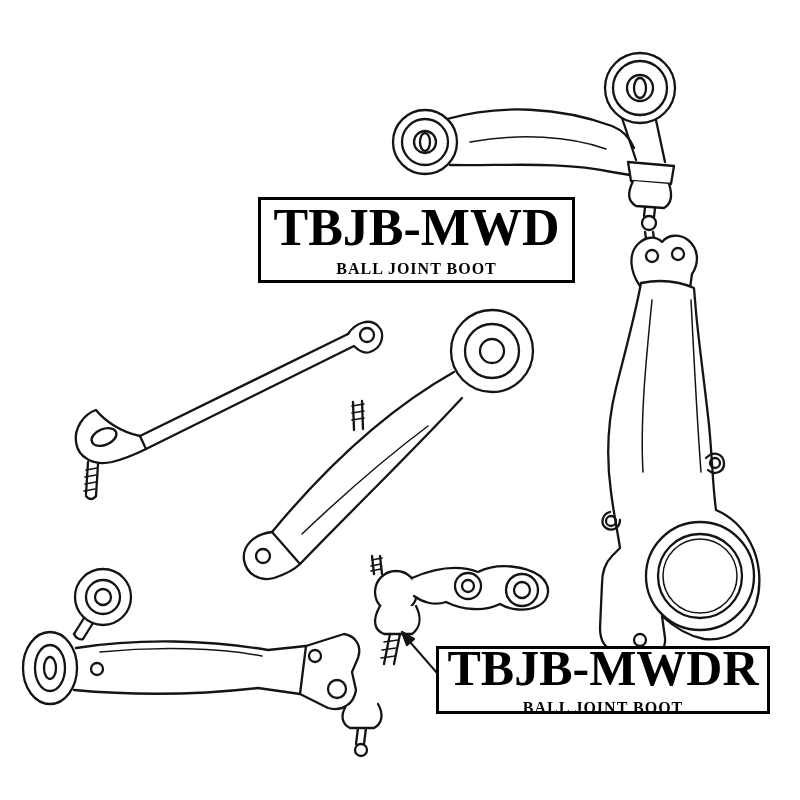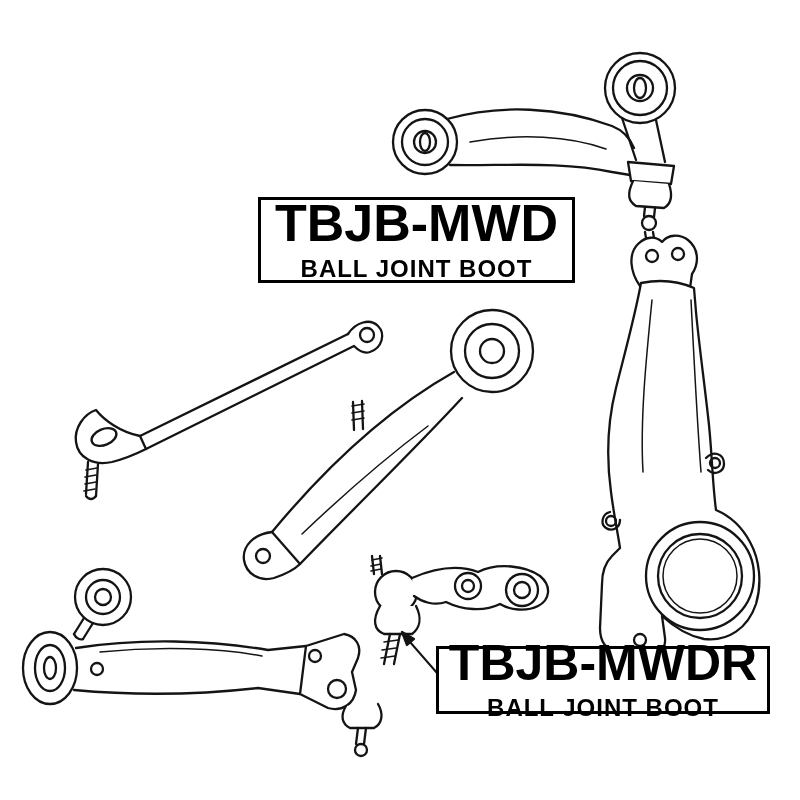--- a/index.html
+++ b/index.html
@@ -17,34 +17,35 @@
   svg.art { position: absolute; left: 0; top: 0; }
   .callout {
     position: absolute;
     background: #ffffff;
     border: 3px solid #000000;
     display: flex;
     flex-direction: column;
     align-items: center;
     justify-content: center;
     text-align: center;
+    font-family: Liberation Serif, serif;
   }
   .callout-upper { left: 258px; top: 197px; width: 317px; height: 86px; }
   .callout-lower { left: 436px; top: 646px; width: 334px; height: 68px; }
   .callout .code {
     font-weight: 700;
     font-size: 52px;
     line-height: 1;
     letter-spacing: 0px;
     white-space: nowrap;
   }
   .callout-lower .code { font-size: 50px; }
   .callout .subtitle {
     font-weight: 700;
-    font-size: 24px;
+    font-size: 16px;
     letter-spacing: 1px;
     margin-top: 6px;
     white-space: nowrap;
   }
 </style>
 </head>
 <body>
 
 <div class="stage">
 

